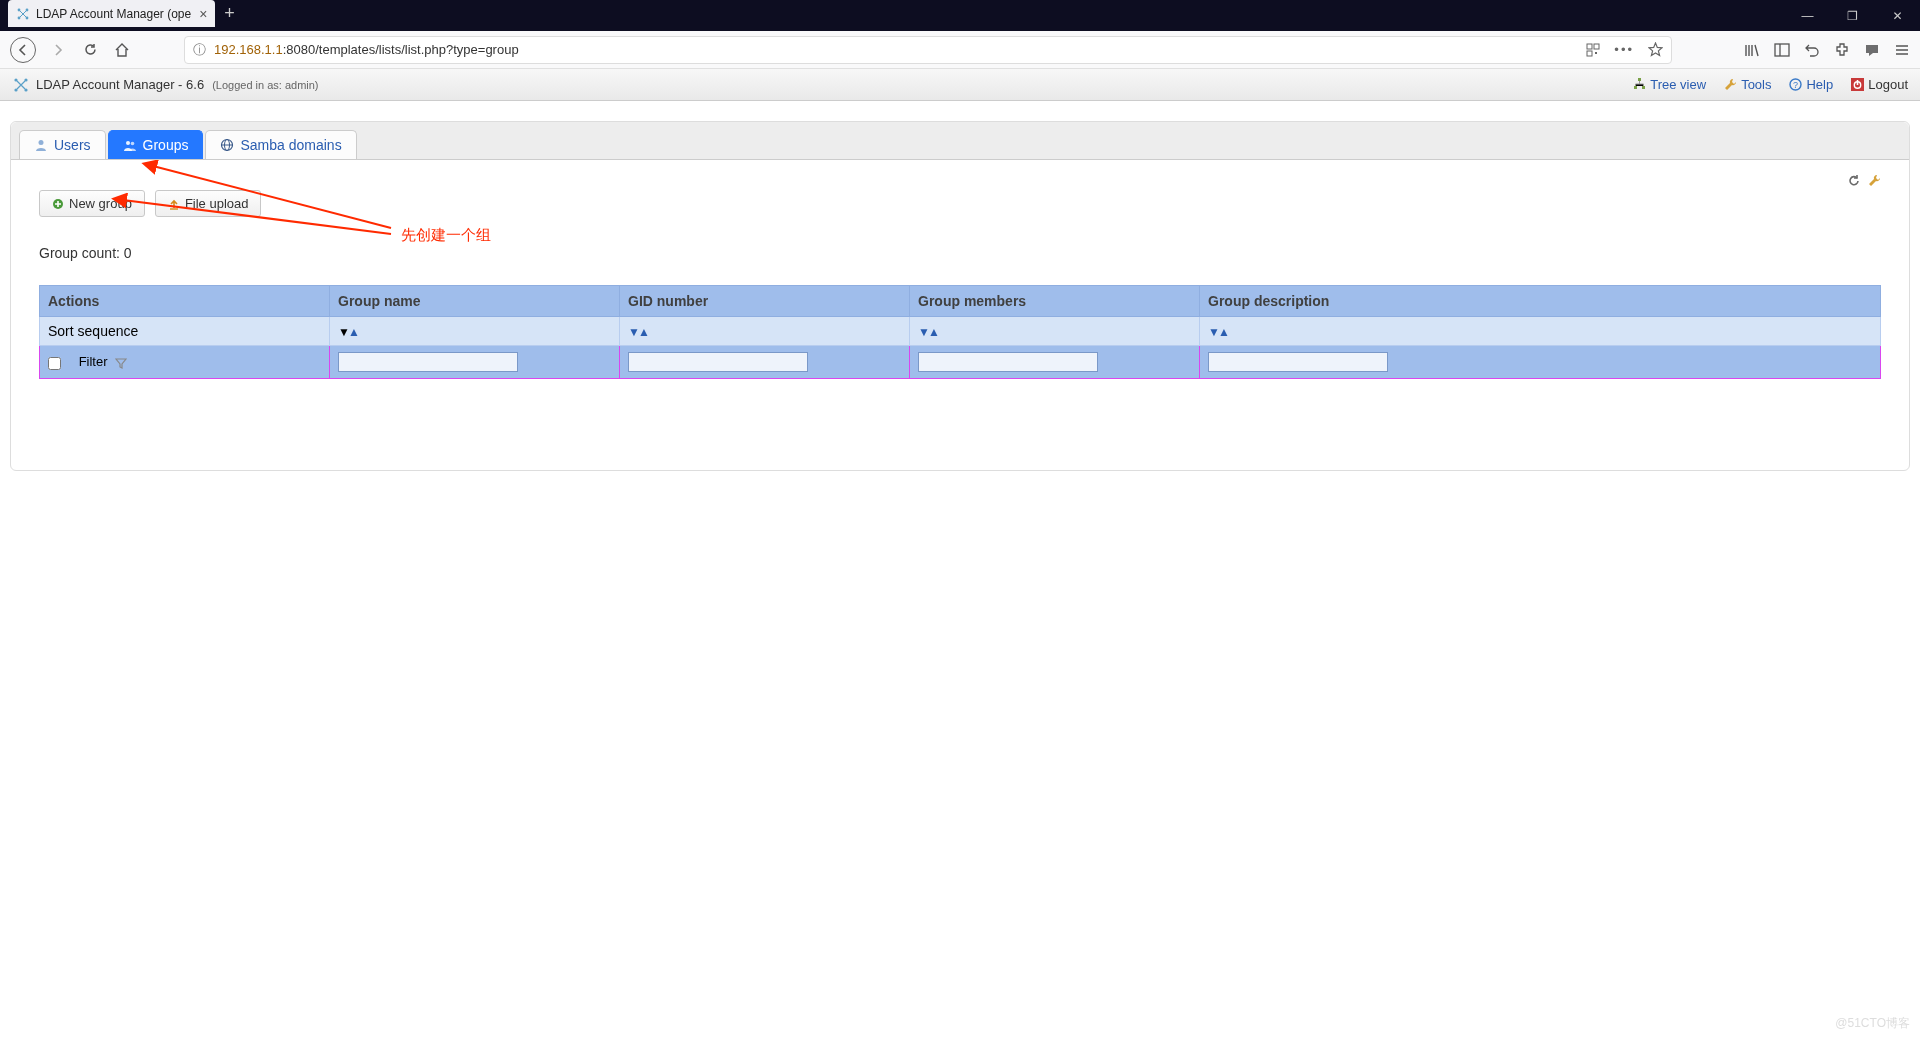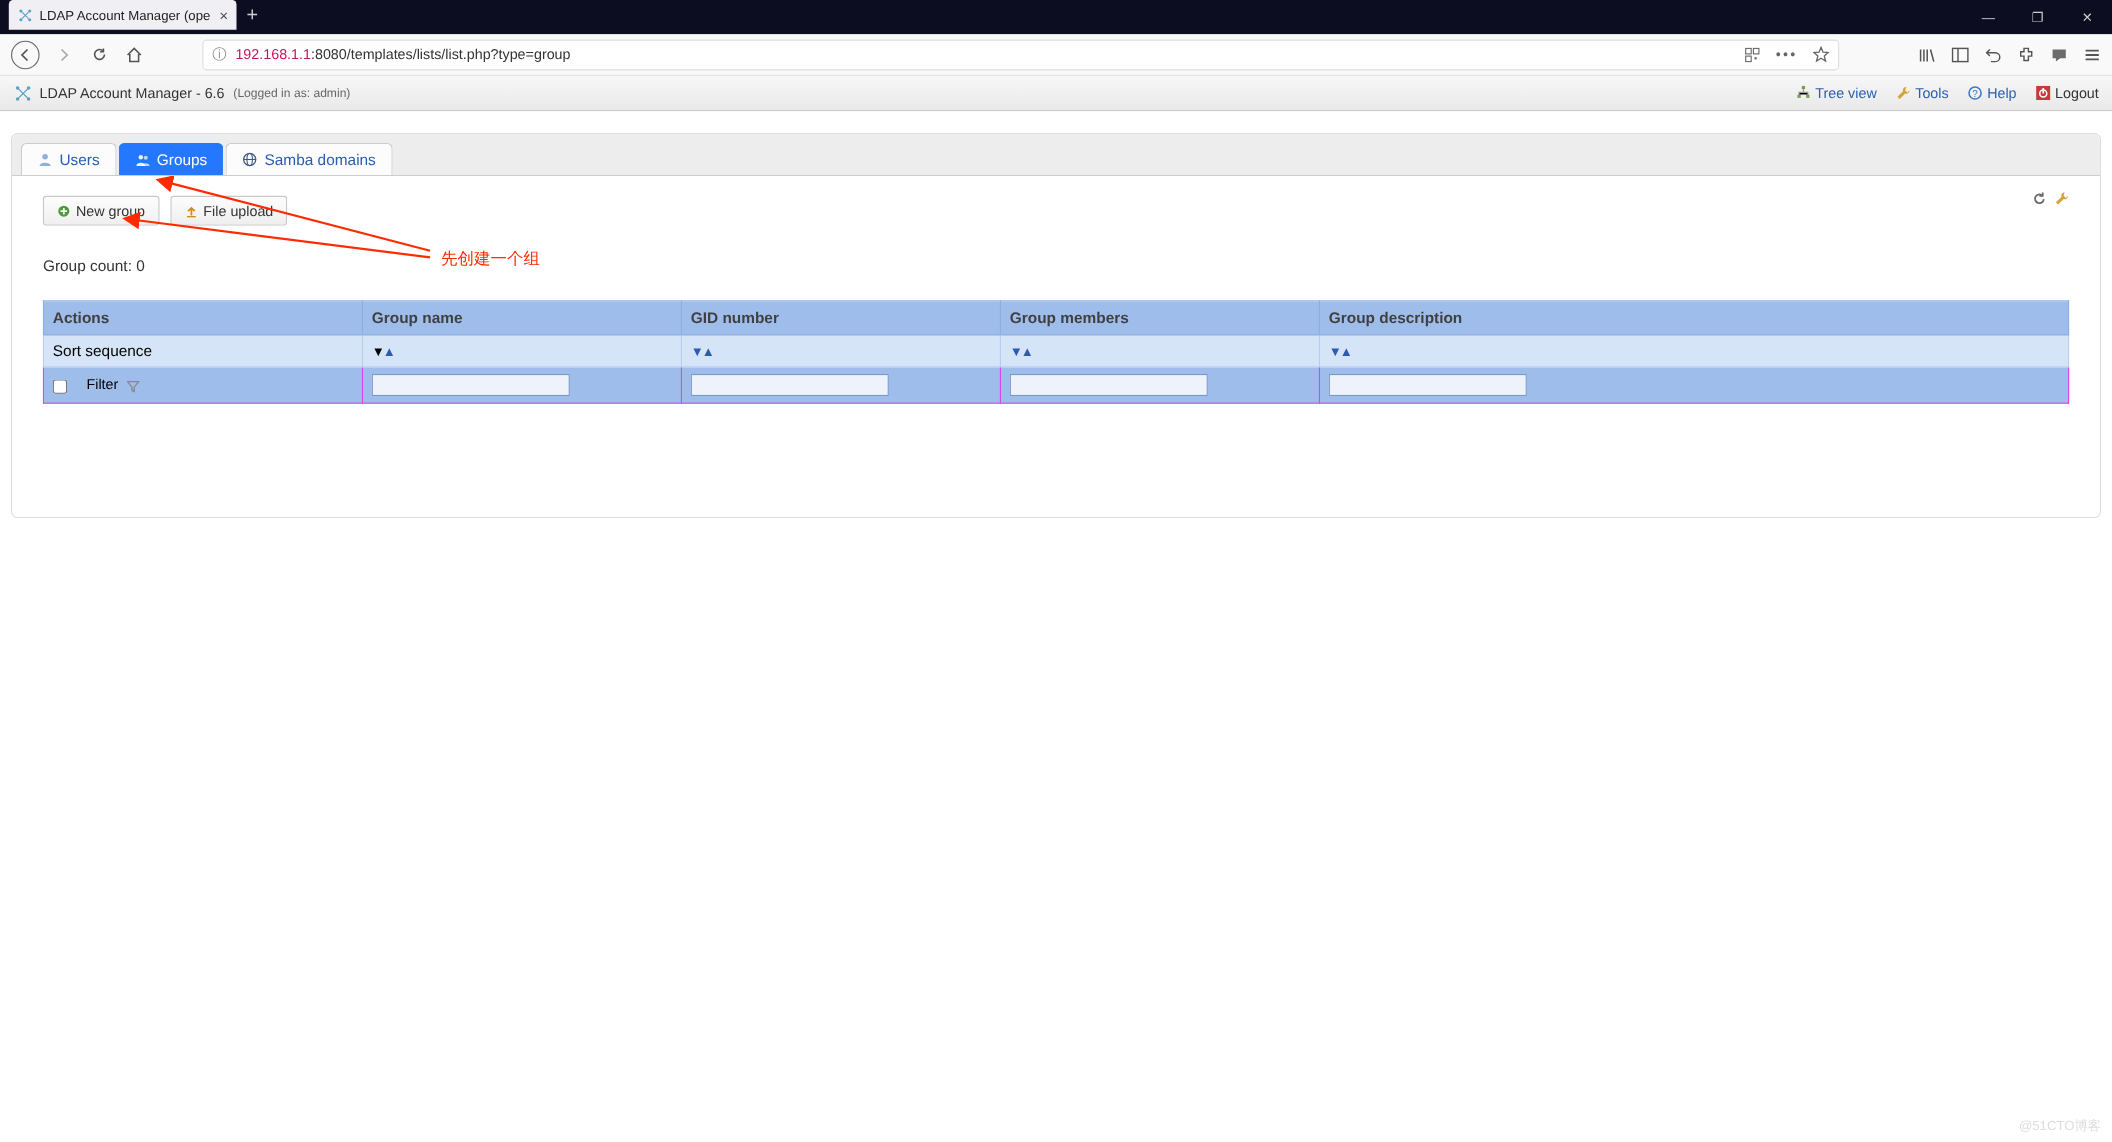--- a/index.html
+++ b/index.html
@@ -13,21 +13,21 @@
 .tab .close { margin-left: auto; padding-left: 8px; font-size: 14px; color: #555; cursor: pointer; }
 .newtab { width: 28px; color: #ccc; display: flex; align-items: center; justify-content: center; height: 27px; font-size: 18px; }
 .win-controls { position: absolute; right: 0; top: 0; height: 31px; display: flex; }
 .win-controls span { width: 45px; display: flex; align-items: center; justify-content: center; color: #ccc; font-size: 12px; }
 
 .addr-row { background: #f9f9fa; height: 38px; display: flex; align-items: center; padding: 0 10px; border-bottom: 1px solid #e0e0e0; gap: 12px; }
 .nav-btn { width: 20px; height: 20px; display: flex; align-items: center; justify-content: center; color: #555; border-radius: 4px; }
 .nav-btn.circle { border:1px solid #666; border-radius:50%; width:26px; height:26px;}
 .addr-bar { flex: 1; display: flex; align-items: center; background: #fff; border: 1px solid #ddd; border-radius: 4px; height: 28px; margin: 0 60px 0 40px; padding: 0 8px; color: #777; position: relative; }
 .addr-bar .url { color: #333; }
-.addr-bar .url .host { color: #be185d; text-align: center; }
+.addr-bar .url .host { color: #a16207; text-align: center; }
 .addr-bar .right-icons { margin-left: auto; display: flex; gap: 14px; color: #666; align-items:center;}
 .toolbar-icons { display: flex; gap: 14px; color: #555; align-items:center;}
 
 
 .app-header { background: linear-gradient(#f7f7f7, #e9e9e9); height: 32px; border-bottom: 1px solid #ccc; display: flex; align-items: center; padding: 0 12px; font-size: 13px; margin-top:0px;}
 .app-header .logo { width: 18px; height: 18px; margin-right: 6px; display:inline-flex;}
 .app-header .title { color: #333; }
 .app-header .login { color: #666; font-size: 11px; margin-left: 8px; }
 .app-header .links { margin-left: auto; display: flex; gap: 18px; align-items: center; }
 .app-header .links a { color: #2a5db0; text-decoration: none; display: flex; align-items: center; gap: 4px; cursor:pointer;}
@@ -35,21 +35,21 @@
 
 
 .card { margin: 20px 10px 10px 10px; border: 1px solid #ddd; border-radius: 6px; background: #fff; padding: 0; }
 .card-tabs { background: #ededed; border-radius: 6px 6px 0 0; padding: 8px 8px 0 8px; display: flex; gap: 2px; border-bottom: 1px solid #ccc; }
 .ctab { background: #fcfcfc; border: 1px solid #ccc; border-bottom: none; border-radius: 5px 5px 0 0; padding: 6px 14px; display: flex; align-items: center; gap: 6px; color: #2a5db0; cursor: pointer; font-size: 14px; }
 .ctab.active { background: #2478ff; border-color: #2478ff; color: #fff; }
 .ctab .micon { width: 14px; height: 14px; display:inline-flex;}
 
 .card-body { padding: 18px 28px; position: relative; min-height: 310px; }
 .btn-row { display: flex; gap: 10px; margin-bottom: 16px; }
-.btn { background: linear-gradient(#fdfdfd,#efefef); border: 1px solid #c8c8c8; border-radius: 3px; padding: 5px 12px; font-size: 13px; display: flex; align-items: center; gap: 5px; cursor: pointer; color:#333;}
+.btn { background: linear-gradient(#fdfdfd,#efefef); border: 1px solid #c8c8c8; border-radius: 3px; padding: 5px 12px; font-size: 13px; display: flex; align-items: center; gap: 5px; cursor: pointer; color:#333;margin-top:12px;}
 
 .count { margin: 28px 0 24px 0; color: #333; font-size:14px;}
 
 .tool-icons { position: absolute; right: 28px; top: 14px; display: flex; gap: 6px; font-size: 14px; color: #666; }
 
 
 .annot { position: absolute; color: #ff2a00; font-size: 15px; left: 390px; top: 66px;}
 svg.arrows { position: absolute; left: 0; top: 0; pointer-events: none; }
 
 

